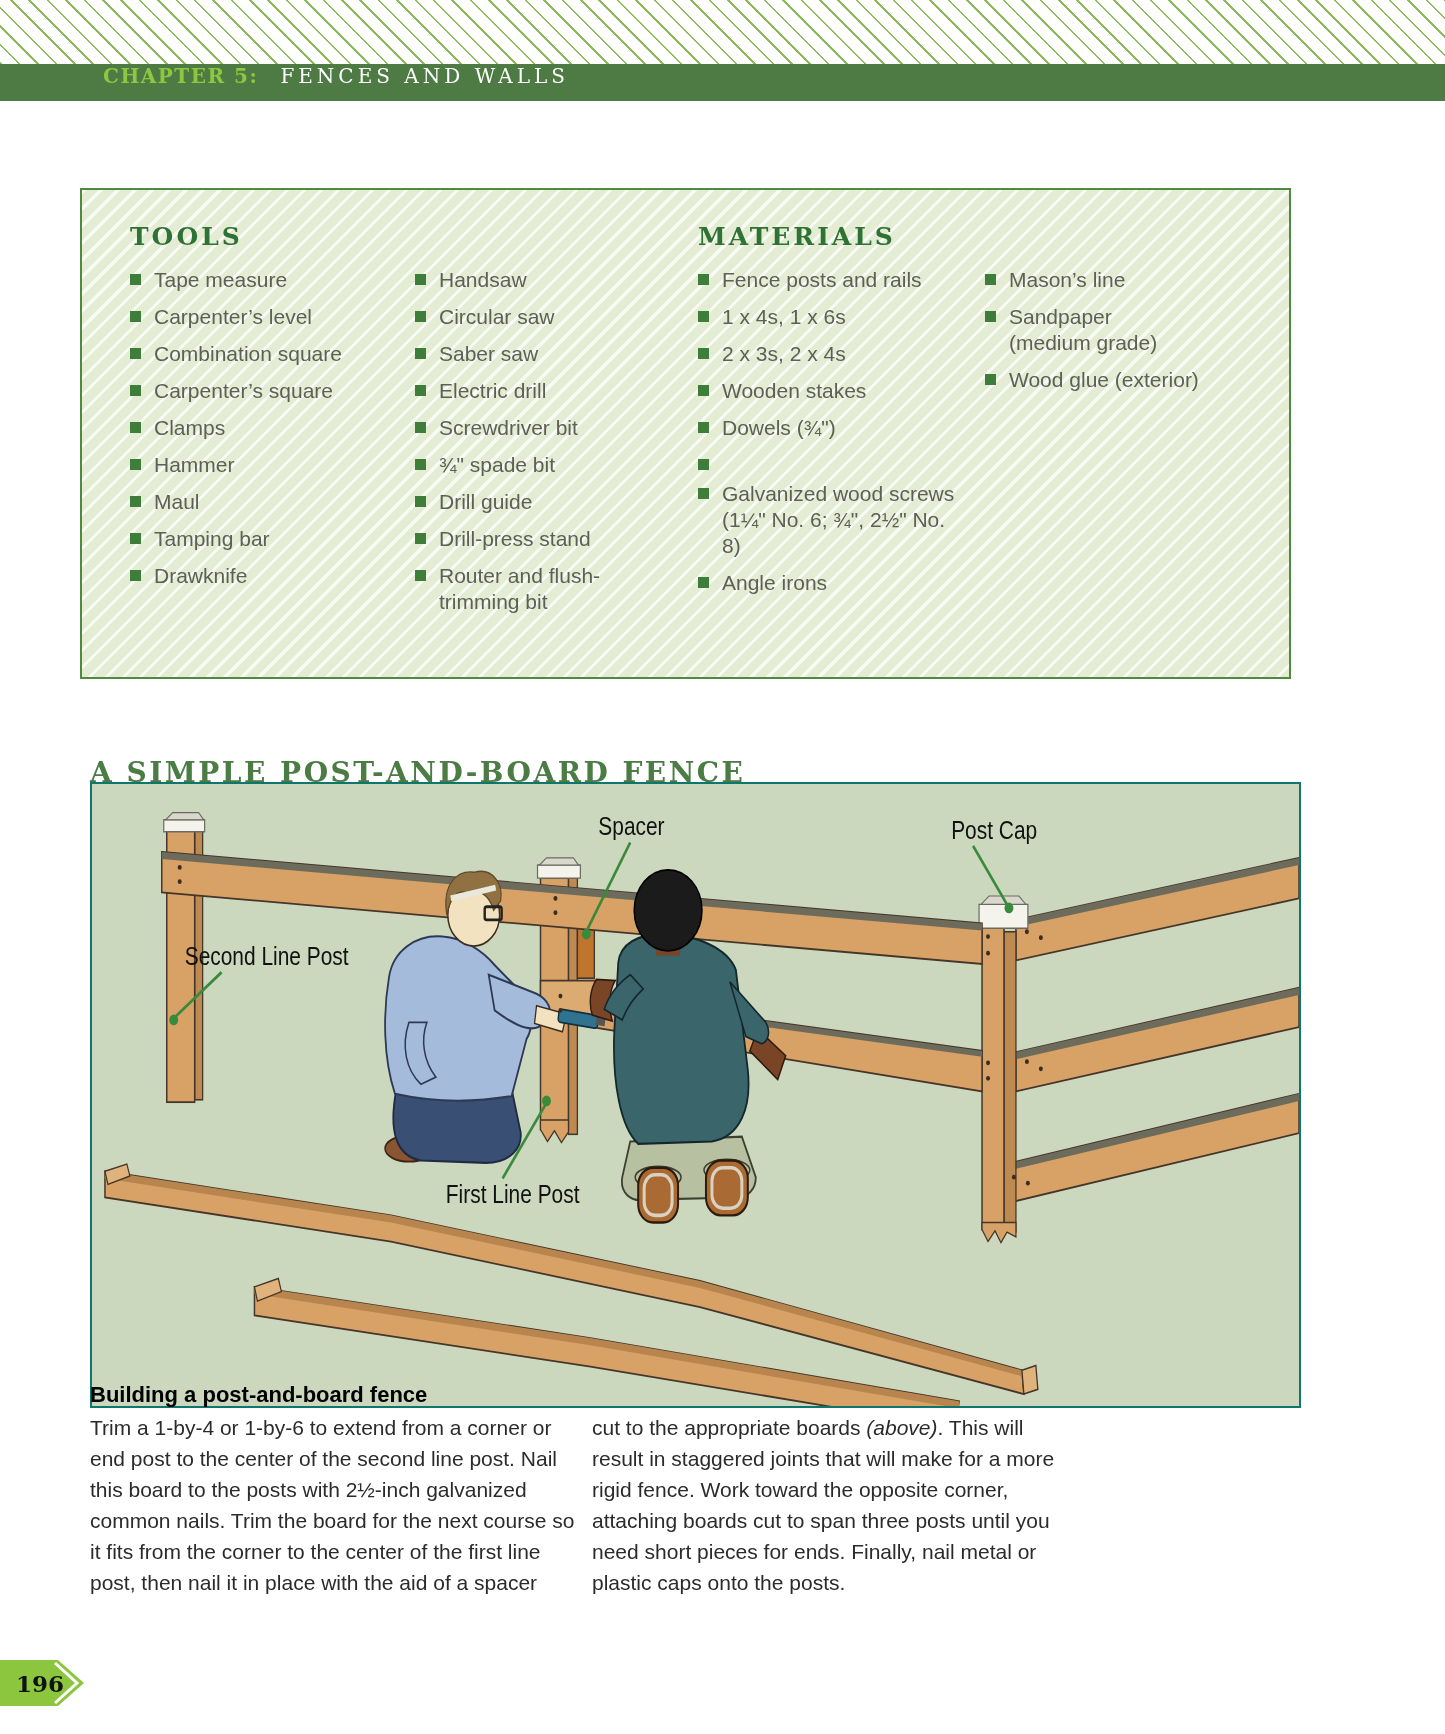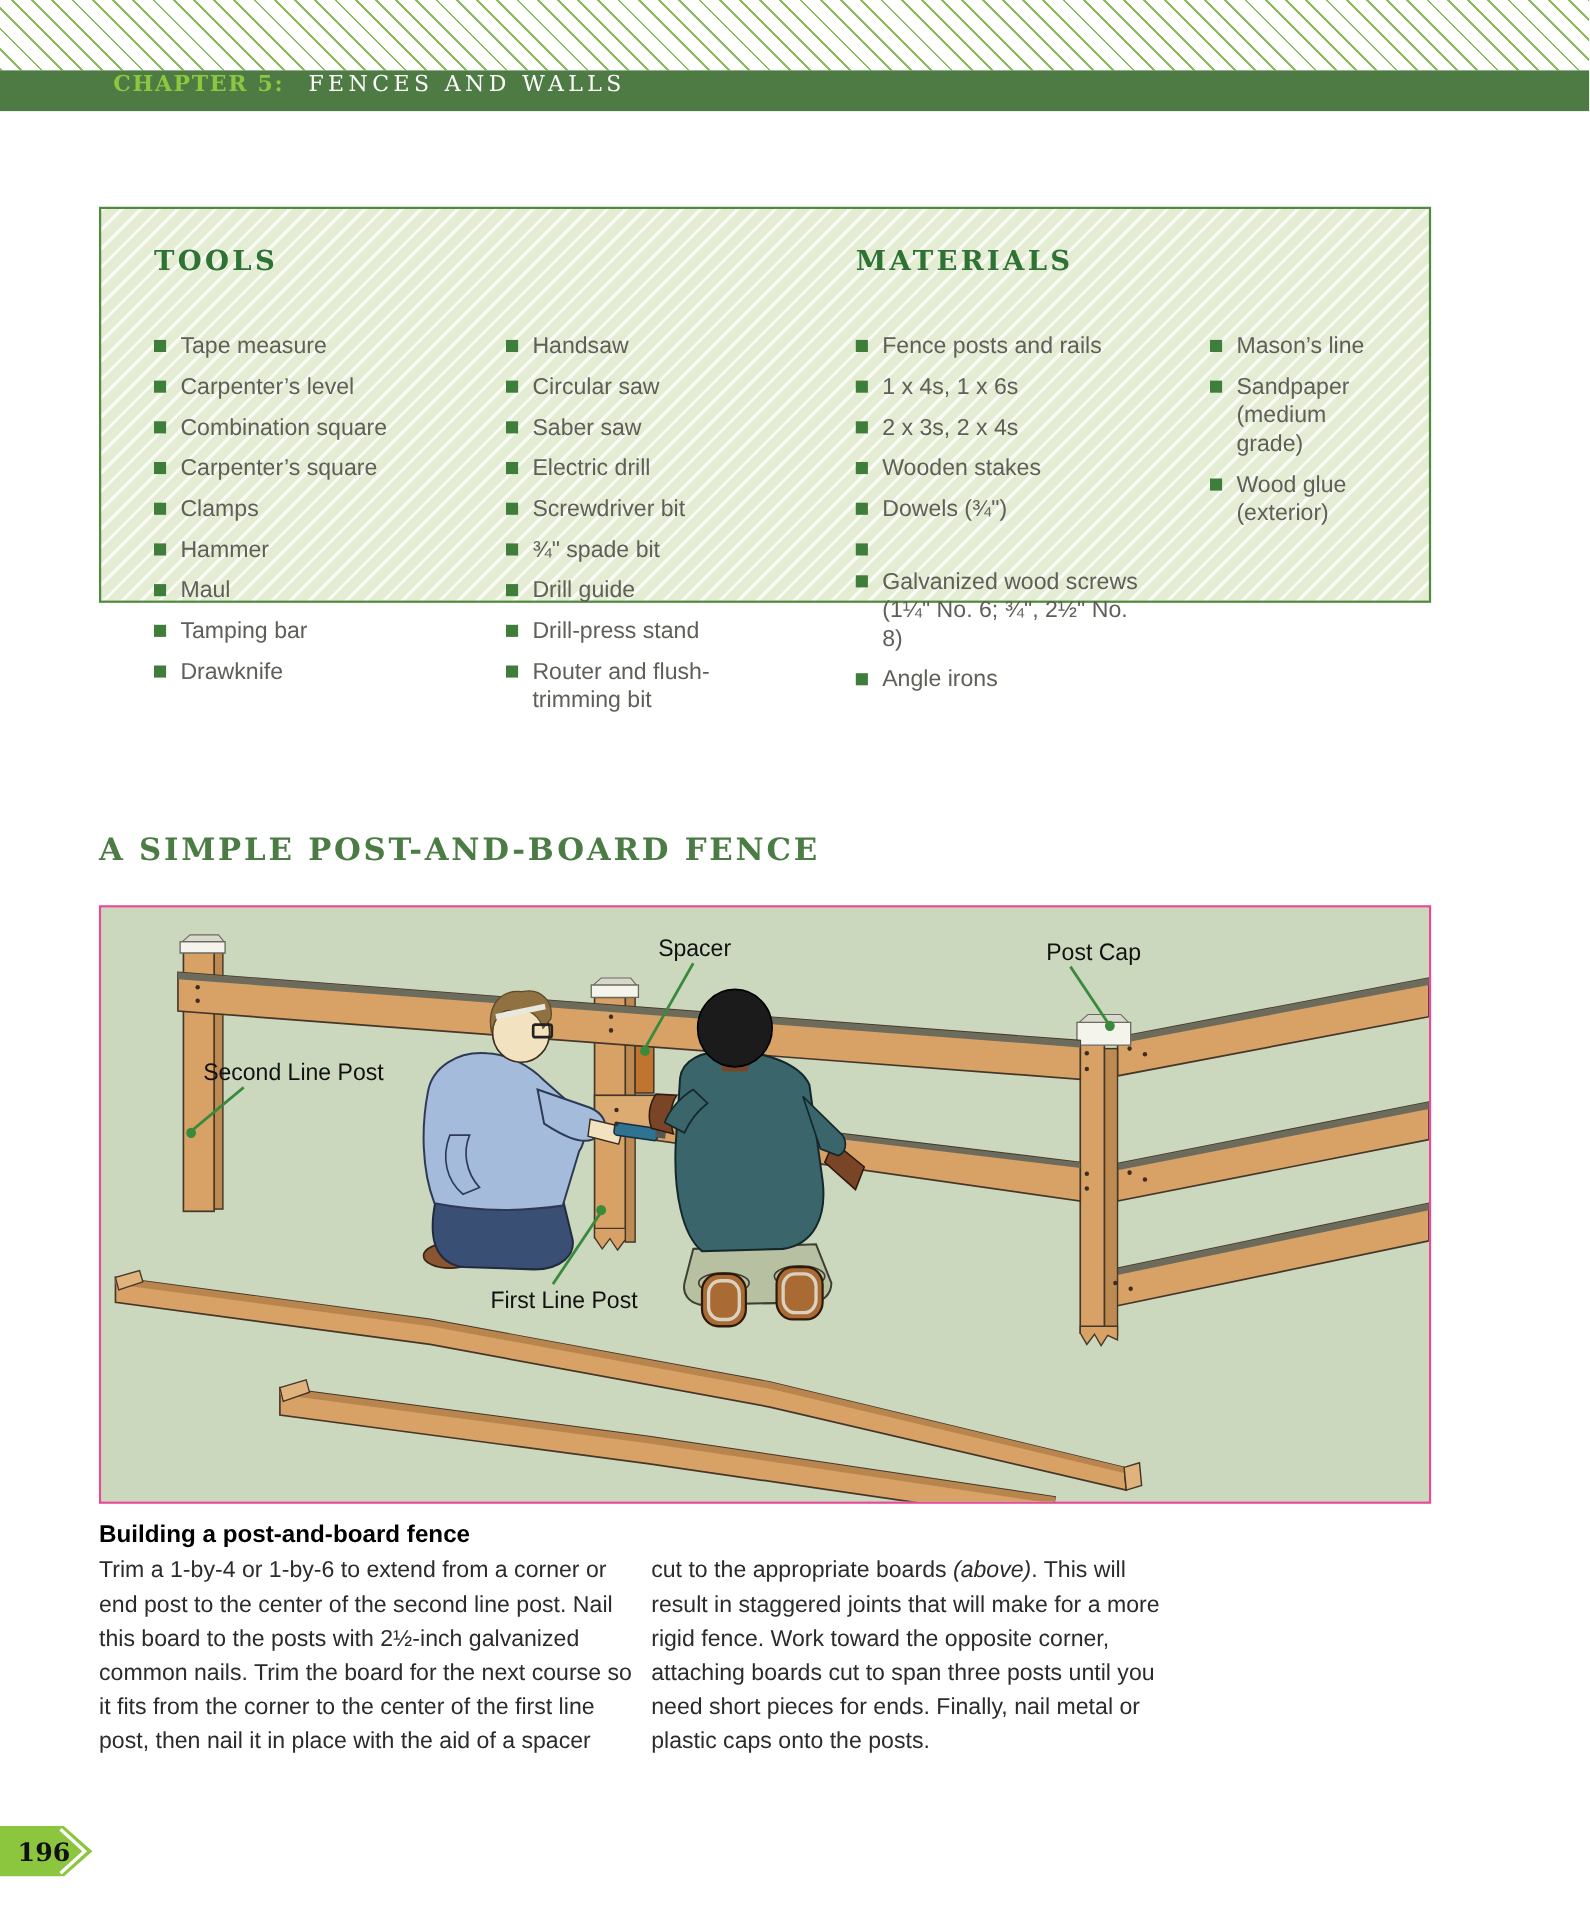--- a/index.html
+++ b/index.html
@@ -19,44 +19,44 @@
 
   
   .chapter-bar{position:absolute;left:0;top:64px;width:1445px;height:37px;
     background:var(--green-bar);display:flex;align-items:flex-start;}
   .chapter-label{font-family:"DejaVu Serif",serif;font-weight:700;font-size:20px;
     letter-spacing:1.5px;color:var(--green-bright);margin-left:103px;}
   .chapter-title{font-family:"DejaVu Serif",serif;font-weight:400;font-size:20px;
     letter-spacing:4px;color:#ffffff;margin-left:22px;}
 
   
-  .toolbox{position:absolute;left:90px;top:188px;width:1211px;height:360px;
+  .toolbox{position:absolute;left:80px;top:188px;width:1211px;height:491px;
     border:2px solid var(--green-border);
     background:var(--box-bg) repeating-linear-gradient(135deg,rgba(255,255,255,.75) 0 3px,rgba(255,255,255,0) 3px 12px);
     display:grid;grid-template-columns:285px 283px 287px 1fr;
-    padding:32px 10px 0 48px;align-content:start;gap:35px;}
+    padding:32px 10px 0 48px;align-content:start;}
   .tb-heading{font-family:"DejaVu Serif",serif;font-weight:700;font-size:25px;
     letter-spacing:3px;color:var(--green-heading);margin-bottom:16px;}
   .tb-heading.tools{grid-column:1/3;}
   .tb-heading.materials{grid-column:3/5;}
   .tb-list{list-style:none;}
   .tb-list li{display:flex;margin-bottom:11px;line-height:26px;
     font-size:21px;color:var(--item-text);padding-right:18px;}
   .tb-list .bullet{flex:0 0 11px;width:11px;height:11px;background:var(--green-bullet);
     margin-top:7px;margin-right:13px;}
   .tb-list .item-text{white-space:pre-line;}
 
   
   .section-title{position:absolute;left:90px;top:756px;
     font-family:"DejaVu Serif",serif;font-weight:700;font-size:28px;
     letter-spacing:2.5px;color:var(--green-title);}
 
   
-  .figure{position:absolute;left:90px;top:823px;width:1211px;height:544px;
-    border:2px solid #ec4899;background:var(--illo-bg);}
+  .figure{position:absolute;left:90px;top:782px;width:1211px;height:626px;
+    border:2px solid #0f766e;background:var(--illo-bg);}
   .figure svg{display:block;width:100%;height:100%;}
   .fig-label{font-family:"Liberation Sans",sans-serif;font-size:21px;fill:#111;}
 
   
   .article-heading{position:absolute;left:90px;top:1382px;width:500px;
     font-size:22px;font-weight:700;color:#000;}
   .article-col{position:absolute;top:1412px;width:486px;
     font-size:21px;line-height:31px;color:var(--body-text);}
   .col-1{left:90px;}
   .col-2{left:592px;}

